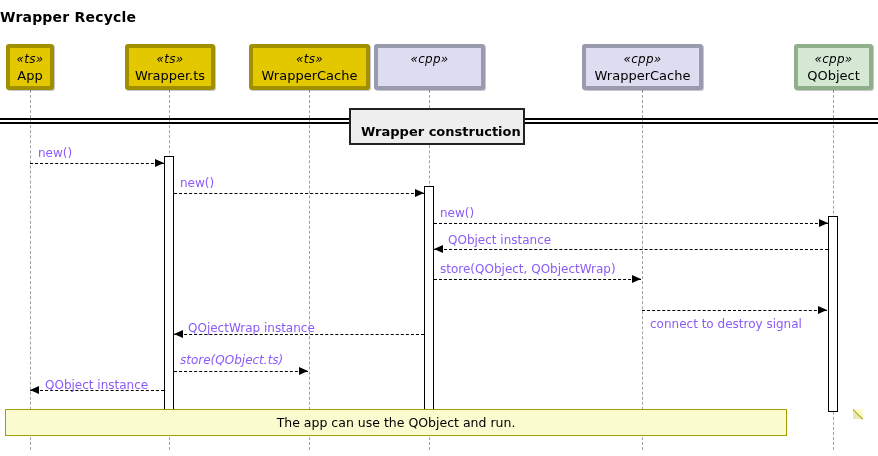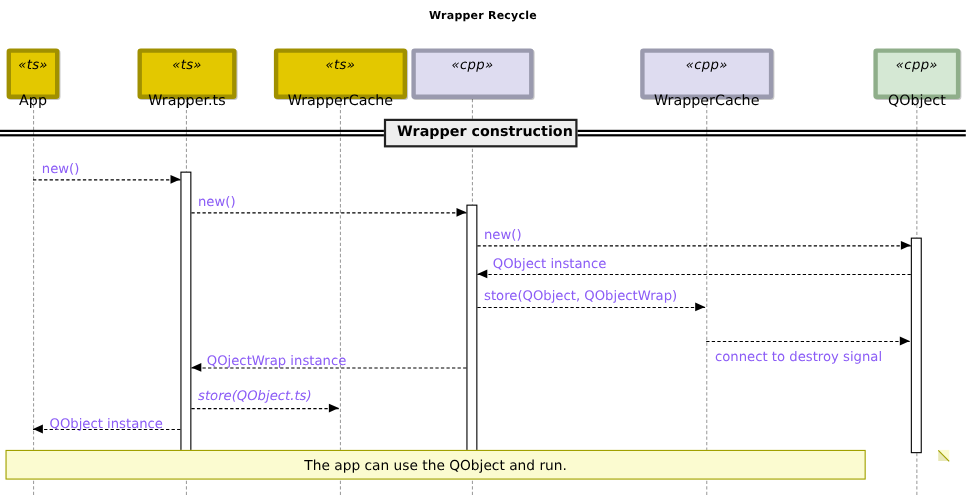--- a/index.html
+++ b/index.html
@@ -16,23 +16,22 @@
   }
   #diagram {
     position: absolute;
     left: 0; top: 0;
     width: 878px;
     height: 456px;
   }
   .title {
     position: absolute;
     width: 100%;
-    text-align: center;
     top: 9px;
-    font-size: 10px;
+    font-size: 14px;
     font-weight: bold;
     color: #000000;
     letter-spacing: 0.2px;
   }
   
   .participant {
     position: absolute;
     box-sizing: border-box;
     border: 4px solid #8b5cf6;
     border-radius: 3px;
@@ -45,21 +44,21 @@
   }
   .participant .stereo {
     display: block;
     font-style: italic;
     font-size: 12px;
     letter-spacing: 0.3px;
   }
   .participant .pname {
     display: block;
     font-size: 13px;
-    margin-top: 18px;
+    margin-top: 2px;
   }
   .p-ts  { background: #e3c800; border-color: #a09000; }
   .p-cpp { background: #dedcf0; border-color: #9a9aae; }
   .p-qobj{ background: #d5e8d4; border-color: #8fae8a; }
 
   
   .lifeline {
     position: absolute;
     width: 0;
     border-left: 1px dashed #a0a0a0;
@@ -83,21 +82,21 @@
     box-sizing: border-box;
   }
   .divider-label {
     position: absolute;
     box-sizing: border-box;
     background: #eeeeee;
     border: 2px solid #222222;
     font-size: 13px;
     font-weight: bold;
     color: #000;
-    padding: 3px 10px 4px 10px;
+    padding: 14px 10px 4px 10px;
     white-space: nowrap;
     text-align: left;
   }
   
   .msg-line {
     position: absolute;
     height: 0;
     border-top: 1px dashed #000000;
   }
   .arrowhead {

